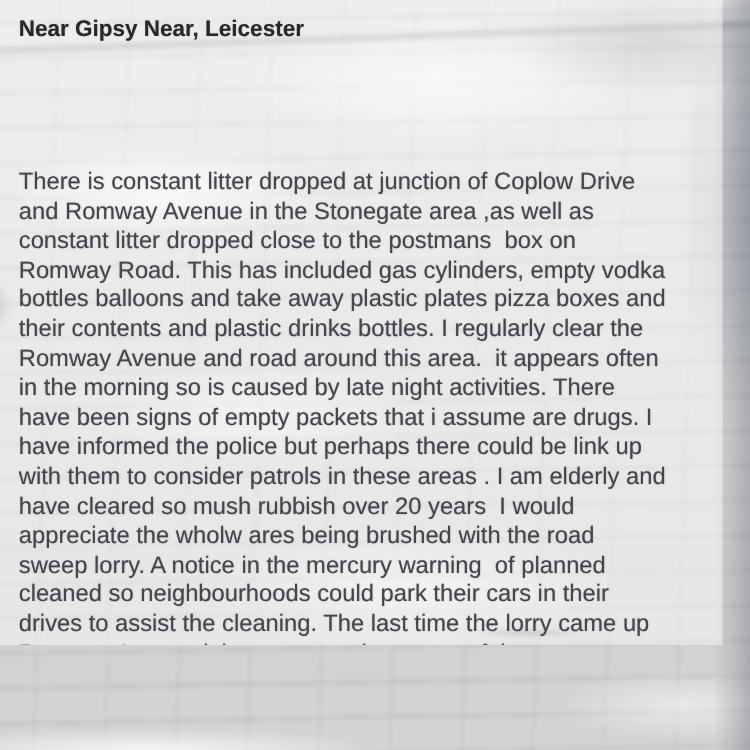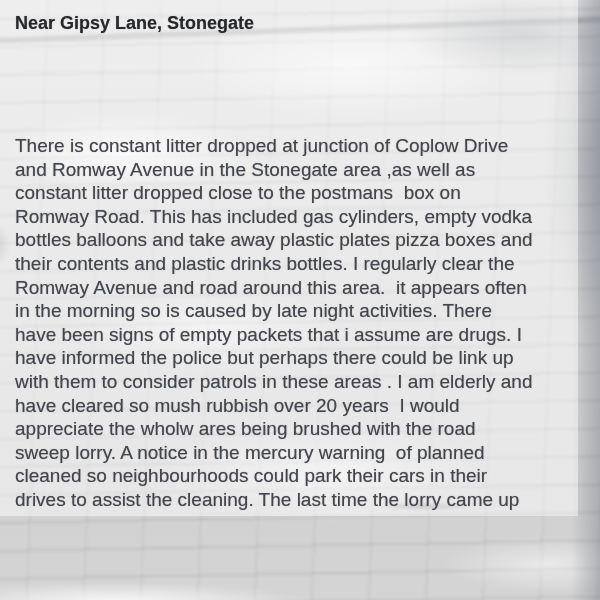--- a/index.html
+++ b/index.html
@@ -83,21 +83,21 @@
     text-shadow: 0 0 1px rgba(75,79,86,0.55);
   }
 </style>
 </head>
 <body>
 
 <div class="stage">
   <div class="photo"></div>
   <div class="wash"></div>
   <div class="content">
-    <h1 class="title">Near Gipsy Lane, Stonegate</h1>
+    <h1 class="title">Near Gipsy Near, Leicester</h1>
     <div class="bodytext">There is constant litter dropped at junction of Coplow Drive
 and Romway Avenue in the Stonegate area ,as well as
 constant litter dropped close to the postmans  box on
 Romway Road. This has included gas cylinders, empty vodka
 bottles balloons and take away plastic plates pizza boxes and
 their contents and plastic drinks bottles. I regularly clear the
 Romway Avenue and road around this area.  it appears often
 in the morning so is caused by late night activities. There
 have been signs of empty packets that i assume are drugs. I
 have informed the police but perhaps there could be link up

